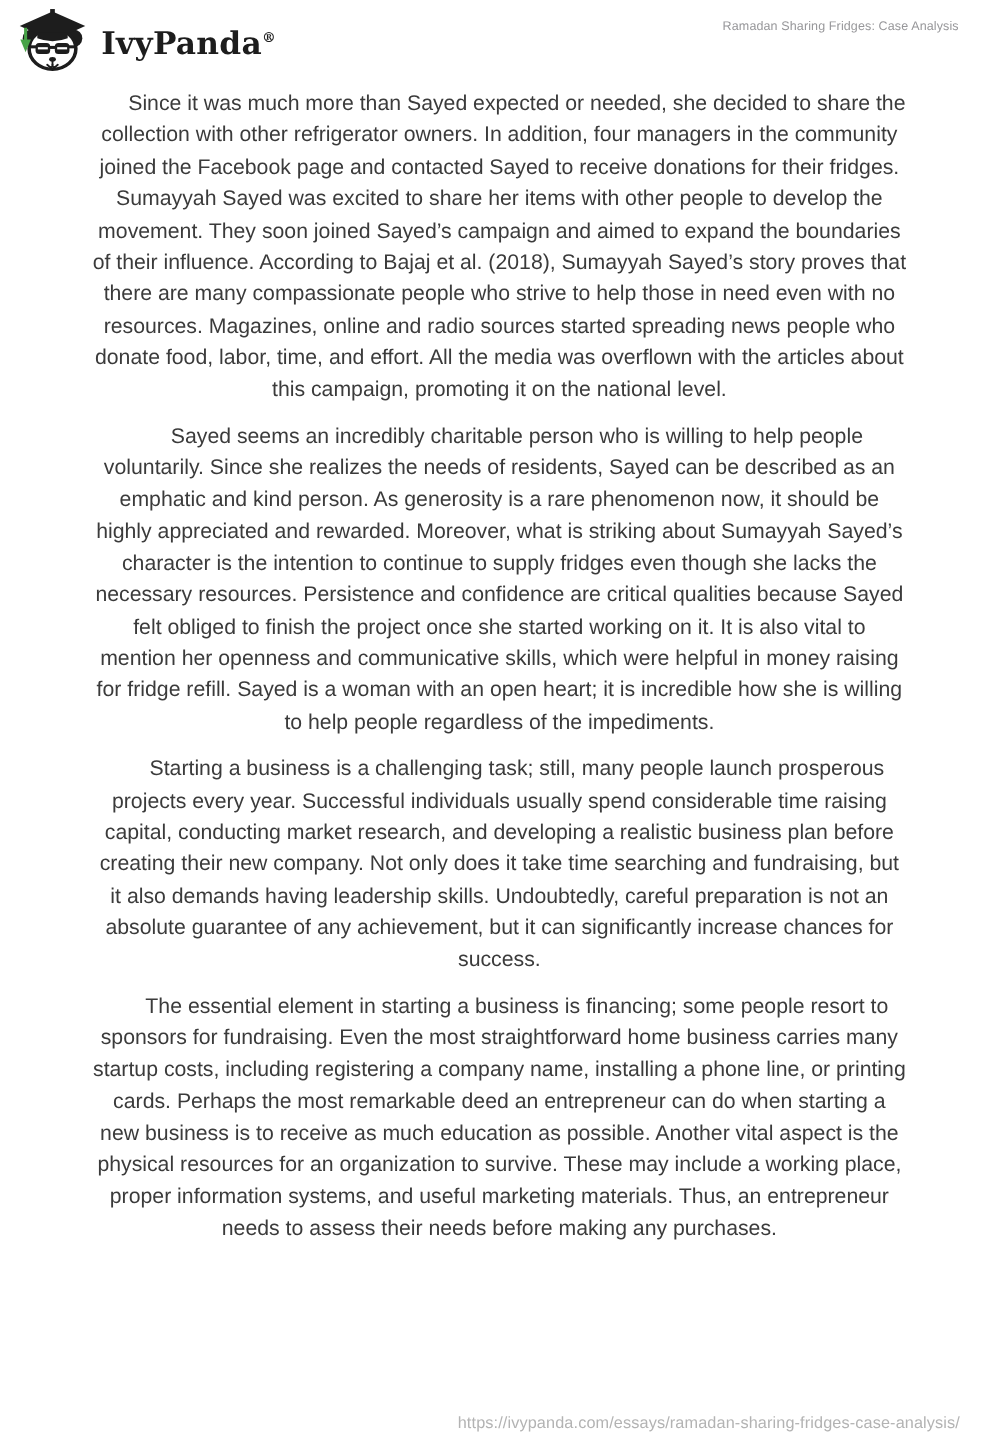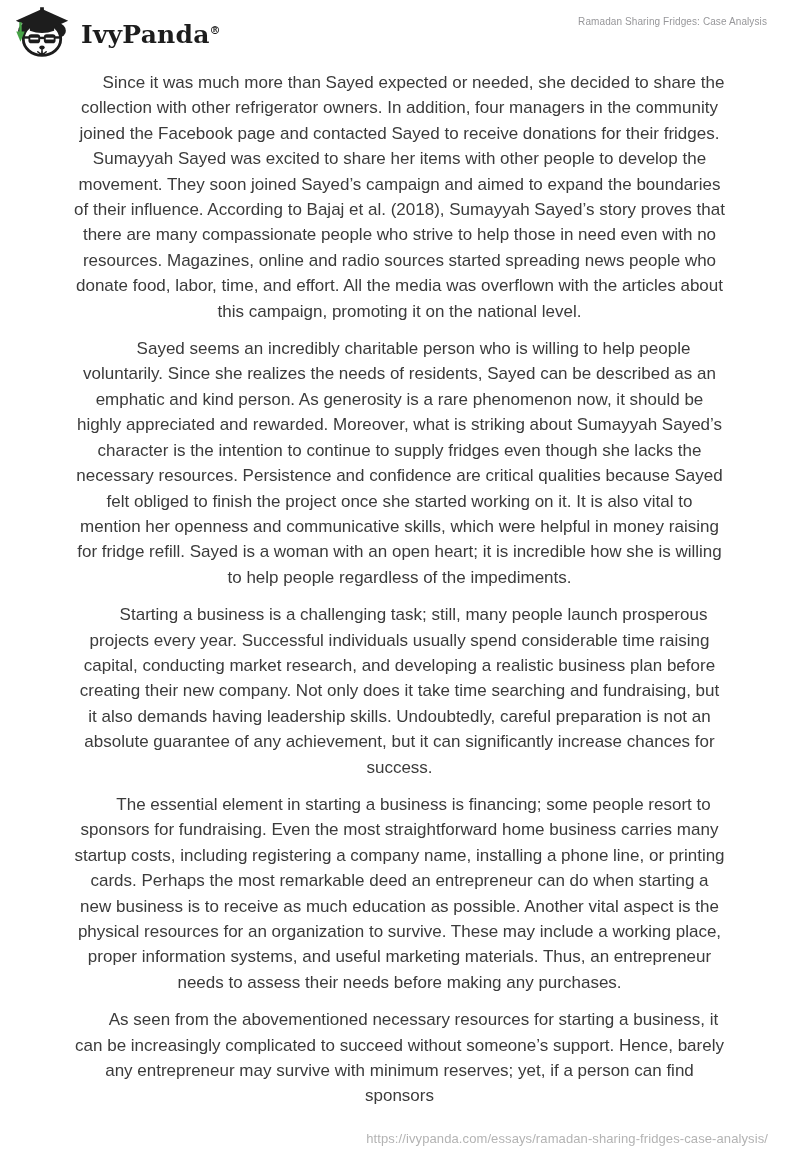--- a/index.html
+++ b/index.html
@@ -125,20 +125,19 @@
       </div>
     </div>
     <div class="doc-title">Ramadan Sharing Fridges: Case Analysis</div>
   </header>
 
   <main class="essay">
     <p>Since it was much more than Sayed expected or needed, she decided to share the collection with other refrigerator owners. In addition, four managers in the community joined the Facebook page and contacted Sayed to receive donations for their fridges. Sumayyah Sayed was excited to share her items with other people to develop the movement. They soon joined Sayed’s campaign and aimed to expand the boundaries of their influence. According to Bajaj et al. (2018), Sumayyah Sayed’s story proves that there are many compassionate people who strive to help those in need even with no resources. Magazines, online and radio sources started spreading news people who donate food, labor, time, and effort. All the media was overflown with the articles about this campaign, promoting it on the national level.</p>
     <p>Sayed seems an incredibly charitable person who is willing to help people voluntarily. Since she realizes the needs of residents, Sayed can be described as an emphatic and kind person. As generosity is a rare phenomenon now, it should be highly appreciated and rewarded. Moreover, what is striking about Sumayyah Sayed’s character is the intention to continue to supply fridges even though she lacks the necessary resources. Persistence and confidence are critical qualities because Sayed felt obliged to finish the project once she started working on it. It is also vital to mention her openness and communicative skills, which were helpful in money raising for fridge refill. Sayed is a woman with an open heart; it is incredible how she is willing to help people regardless of the impediments.</p>
     <p>Starting a business is a challenging task; still, many people launch prosperous projects every year. Successful individuals usually spend considerable time raising capital, conducting market research, and developing a realistic business plan before creating their new company. Not only does it take time searching and fundraising, but it also demands having leadership skills. Undoubtedly, careful preparation is not an absolute guarantee of any achievement, but it can significantly increase chances for success.</p>
     <p>The essential element in starting a business is financing; some people resort to sponsors for fundraising. Even the most straightforward home business carries many startup costs, including registering a company name, installing a phone line, or printing cards. Perhaps the most remarkable deed an entrepreneur can do when starting a new business is to receive as much education as possible. Another vital aspect is the physical resources for an organization to survive. These may include a working place, proper information systems, and useful marketing materials. Thus, an entrepreneur needs to assess their needs before making any purchases.</p>
-    <p>As seen from the abovementioned necessary resources for starting a business, it can be increasingly complicated to succeed without someone’s support. Hence, barely any entrepreneur may survive with minimum reserves; yet, if a person can find sponsors</p>
   </main>
 
   <footer class="footer">
     <span class="url">https://ivypanda.com/essays/ramadan-sharing-fridges-case-analysis/</span>
   </footer>
 
 </div>
 
 </body></html>

